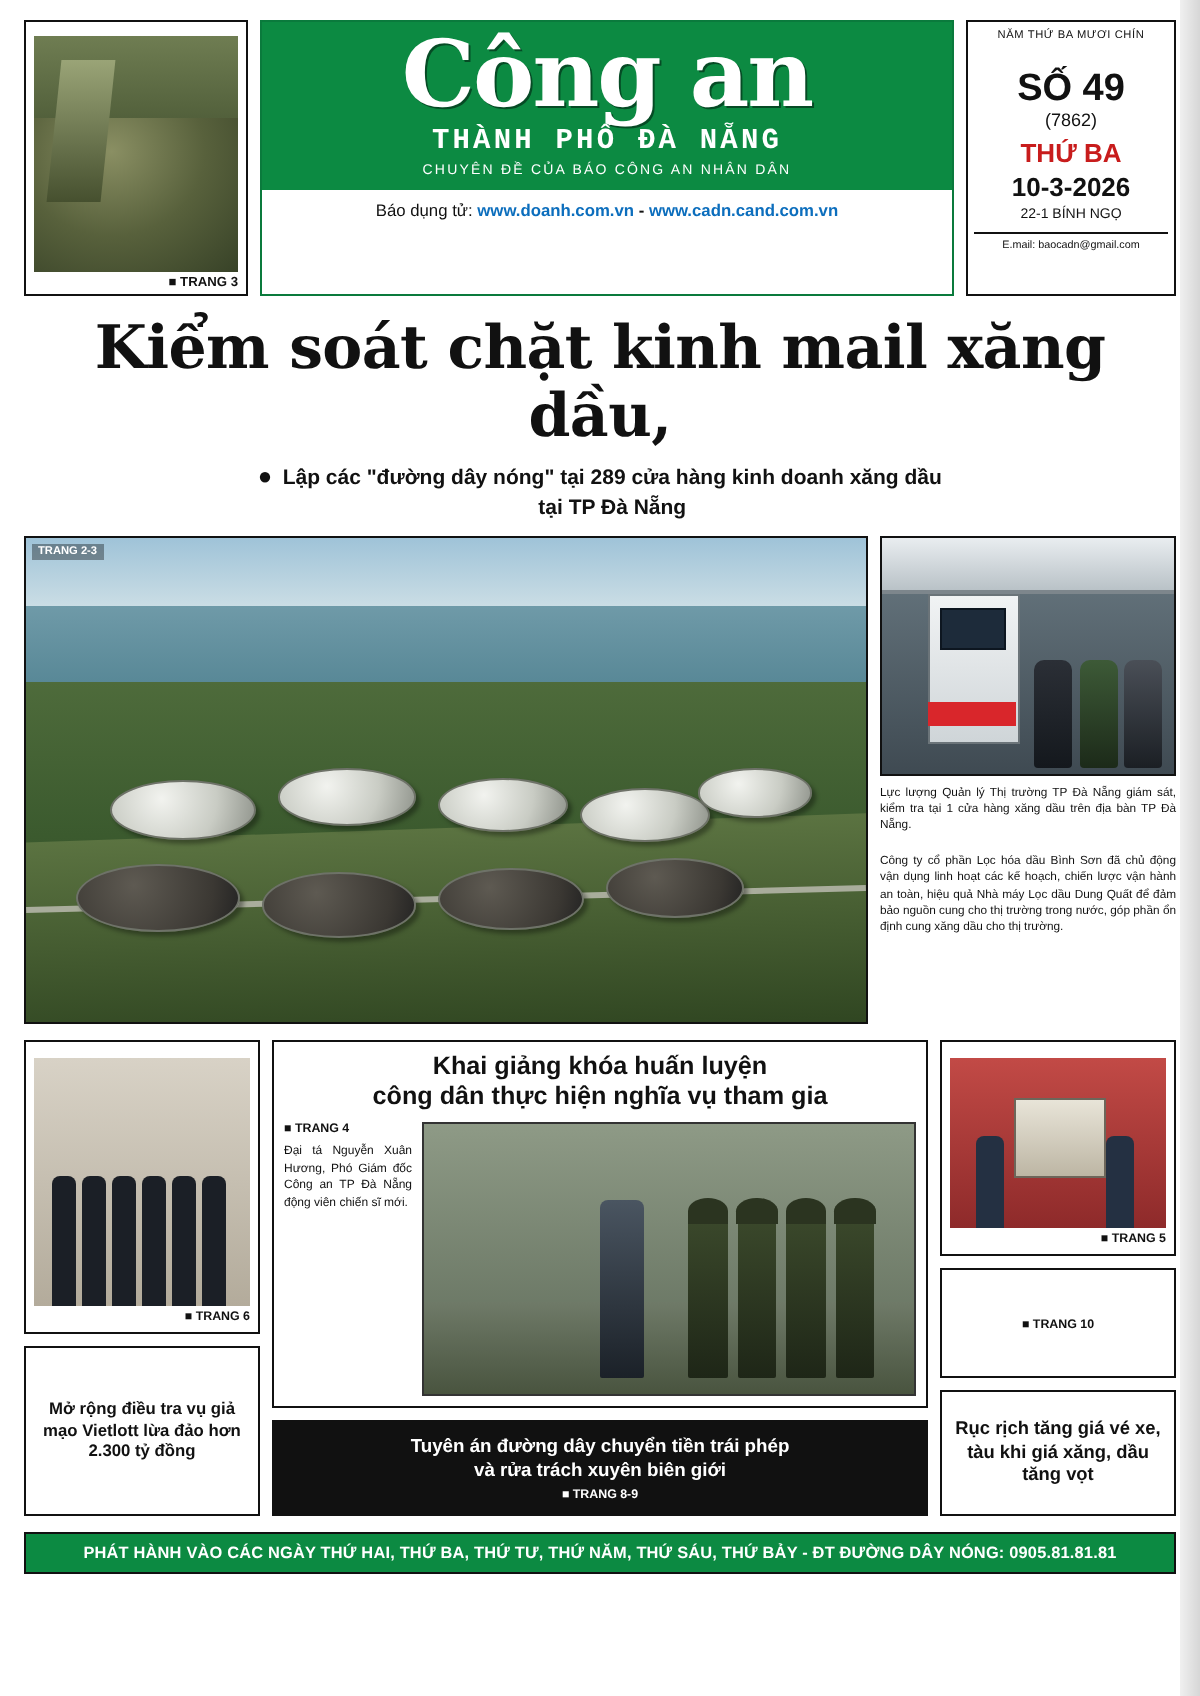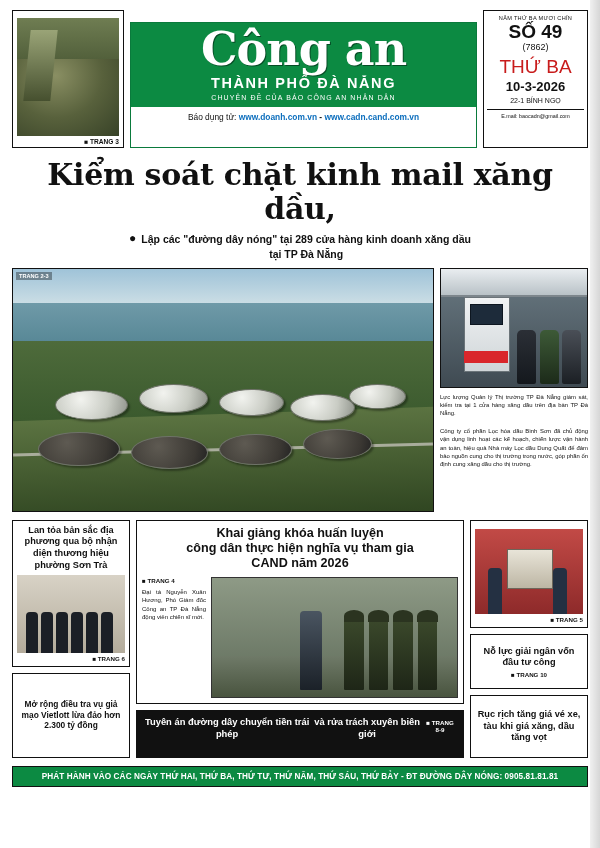--- a/index.html
+++ b/index.html
@@ -55,39 +55,39 @@
     background:linear-gradient(180deg,#9aa477,#46502f);
     transform:skewX(-6deg);
   }
   .mast-left .pg{
     font-size:6.6px;text-align:right;margin-top:2px;font-weight:bold;
   }
   .mast-center{
     flex:1;
     border:1px solid #0a7a3c;
     box-sizing:border-box;
-    display:flex;flex-direction:column;margin-top:12px;
+    display:flex;flex-direction:column;
   }
   .mast-green{
     background:#0c8a42;
     color:#fff;
     text-align:center;
     padding:5px 4px 6px 4px;
   }
   .mast-green .title{
     font-family:"DejaVu Serif", serif;
     font-weight:bold;
     font-size:46px;
     line-height:0.95;
     letter-spacing:-1px;
     text-shadow:1px 1px 0 #064b25;
   }
   .mast-green .sub1{
     font-size:14.5px;font-weight:bold;letter-spacing:1.6px;margin-top:3px;
-    font-family:Liberation Sans, sans-serif;
+    font-family:Liberation Mono, monospace;
   }
   .mast-green .sub2{
     font-size:7px;letter-spacing:1.1px;margin-top:3px;
   }
   .mast-web{
     text-align:center;
     font-size:8.4px;
     padding:5px 2px 4px 2px;
     color:#111;
     font-weight:bold;
@@ -97,24 +97,24 @@
   .mast-right{
     width:105px;
     border:1px solid #111;
     box-sizing:border-box;
     text-align:center;
     display:flex;flex-direction:column;
     justify-content:flex-start;
     padding:4px 3px;
   }
   .mast-right .year{font-size:5.6px;letter-spacing:.3px;}
-  .mast-right .issue{font-size:19px;font-weight:bold;margin-top:1px;line-height:1;}
+  .mast-right .issue{font-size:19px;font-weight:bold;margin-top:14px;line-height:1;}
   .mast-right .issnum{font-size:9px;margin-top:1px;}
   .mast-right .day{
-    font-size:19px;font-weight:normal;color:#c81c1c;margin-top:5px;line-height:1;
+    font-size:13px;font-weight:bold;color:#c81c1c;margin-top:5px;line-height:1;
   }
   .mast-right .date{font-size:13px;font-weight:bold;margin-top:3px;}
   .mast-right .lunar{font-size:7px;margin-top:3px;}
   .mast-right .mail{
     font-size:5.4px;margin-top:5px;border-top:1px solid #111;padding-top:3px;
   }
   
   .headline{
     text-align:center;
     margin-top:10px;
@@ -230,21 +230,21 @@
   .cinner .ctext .pg{font-size:6.2px;font-weight:bold;}
   .cinner .ctext .cap{font-size:6px;line-height:1.4;margin-top:4px;text-align:justify;}
   .cphoto{flex:1;position:relative;overflow:hidden;border:1px solid #333;
     background:linear-gradient(180deg,#8e9a86 0%, #5d6a58 100%);}
   .cphoto .ground{position:absolute;left:0;bottom:0;width:100%;height:34%;background:linear-gradient(180deg,#6f7a68,#49543f);}
   .cphoto .sold{position:absolute;bottom:6%;width:8%;height:62%;background:linear-gradient(180deg,#3c4a2c 0%, #1e2617 100%);border-radius:4px 4px 1px 1px;}
   .cphoto .sold .hat{position:absolute;left:-2%;top:-8%;width:104%;height:16%;background:#2b3420;border-radius:50% 50% 0 0;}
   .cphoto .officer{position:absolute;bottom:6%;left:36%;width:9%;height:66%;background:linear-gradient(180deg,#4a5561 0%, #1b2128 100%);border-radius:4px 4px 1px 1px;}
   .cbox-strip{
     border:1px solid #111;box-sizing:border-box;padding:5px 6px;
-    background:#111;color:#fff;display:flex;flex-direction:row;justify-content:center;
+    background:#111;color:#fff;display:flex;flex-direction:column;justify-content:center;
     height:48px;
   }
   .cbox-strip .bt{font-size:9.4px;font-weight:bold;text-align:center;line-height:1.3;}
   .cbox-strip .pgtag{color:#fff;text-align:center;margin-top:3px;}
   .box.nopic{justify-content:center;}
   
   .footer{
     margin-top:8px;
     border:1px solid #111;
     background:#0c8a42;
@@ -340,41 +340,39 @@
       </div>
       <div class="capt">Lực lượng Quản lý Thị trường TP Đà Nẵng giám sát, kiểm tra tại 1 cửa hàng xăng dầu trên địa bàn TP Đà Nẵng.</div>
       <div class="capt c2">Công ty cổ phần Lọc hóa dầu Bình Sơn đã chủ động vận dụng linh hoạt các kế hoạch, chiến lược vận hành an toàn, hiệu quả Nhà máy Lọc dầu Dung Quất để đảm bảo nguồn cung cho thị trường trong nước, góp phần ổn định cung xăng dầu cho thị trường.</div>
     </div>
   </div>
 
   <div class="lower">
 
     <div class="lcol">
       <div class="box" style="flex:1.55;">
-        <div class="bt">Lan tỏa bản sắc địa phương qua bộ nhận diện thương hiệu phường Sơn Trà</div>
         <div class="ph-cer">
           <div class="fig" style="left:8%;"></div>
           <div class="fig" style="left:22%;"></div>
           <div class="fig" style="left:36%;"></div>
           <div class="fig" style="left:50%;"></div>
           <div class="fig" style="left:64%;"></div>
           <div class="fig" style="left:78%;"></div>
         </div>
         <div class="pgtag">■ TRANG 6</div>
       </div>
       <div class="box nopic" style="flex:0.85;">
         <div class="bt sm">Mở rộng điều tra vụ giả mạo Vietlott lừa đảo hơn 2.300 tỷ đồng</div>
       </div>
     </div>
 
     <div class="ccol">
       <div class="cbox-main">
         <div class="bt">Khai giảng khóa huấn luyện</div>
         <div class="bt">công dân thực hiện nghĩa vụ tham gia</div>
-        <div class="bt">CAND năm 2026</div>
         <div class="cinner">
           <div class="ctext">
             <div class="pg">■ TRANG 4</div>
             <div class="cap">Đại tá Nguyễn Xuân Hương, Phó Giám đốc Công an TP Đà Nẵng động viên chiến sĩ mới.</div>
           </div>
           <div class="cphoto">
             <div class="ground"></div>
             <div class="officer"></div>
             <div class="sold" style="left:54%;">
                 <div class="hat"></div>
@@ -401,21 +399,20 @@
     <div class="rcol">
       <div class="box" style="flex:1.35;">
         <div class="ph-vote">
           <div class="box2"></div>
           <div class="fig" style="left:12%;"></div>
           <div class="fig" style="left:72%;"></div>
         </div>
         <div class="pgtag">■ TRANG 5</div>
       </div>
       <div class="box nopic" style="flex:0.62;">
-        <div class="bt">Nỗ lực giải ngân vốn đầu tư công</div>
         <div class="pgtag ctr">■ TRANG 10</div>
       </div>
       <div class="box nopic" style="flex:0.72;">
         <div class="bt">Rục rịch tăng giá vé xe, tàu khi giá xăng, dầu tăng vọt</div>
       </div>
     </div>
   </div>
 
   <div class="footer">PHÁT HÀNH VÀO CÁC NGÀY THỨ HAI, THỨ BA, THỨ TƯ, THỨ NĂM, THỨ SÁU, THỨ BẢY  -  ĐT ĐƯỜNG DÂY NÓNG: 0905.81.81.81</div>
 

